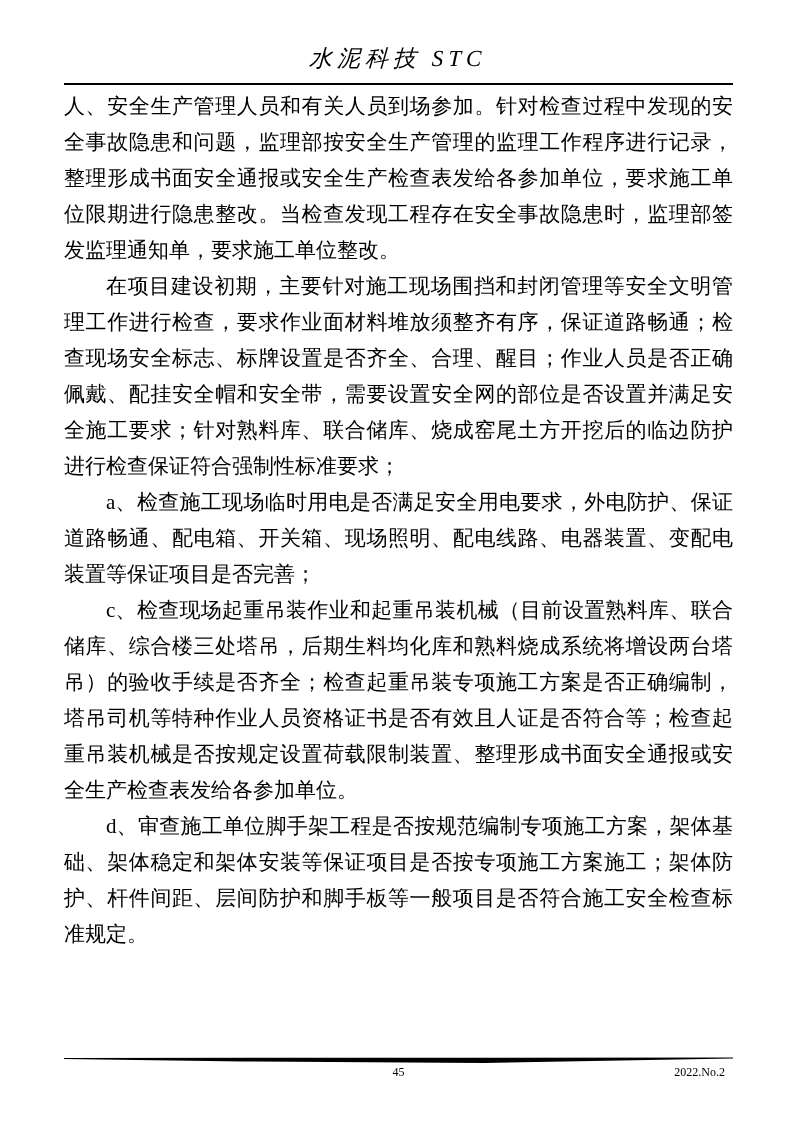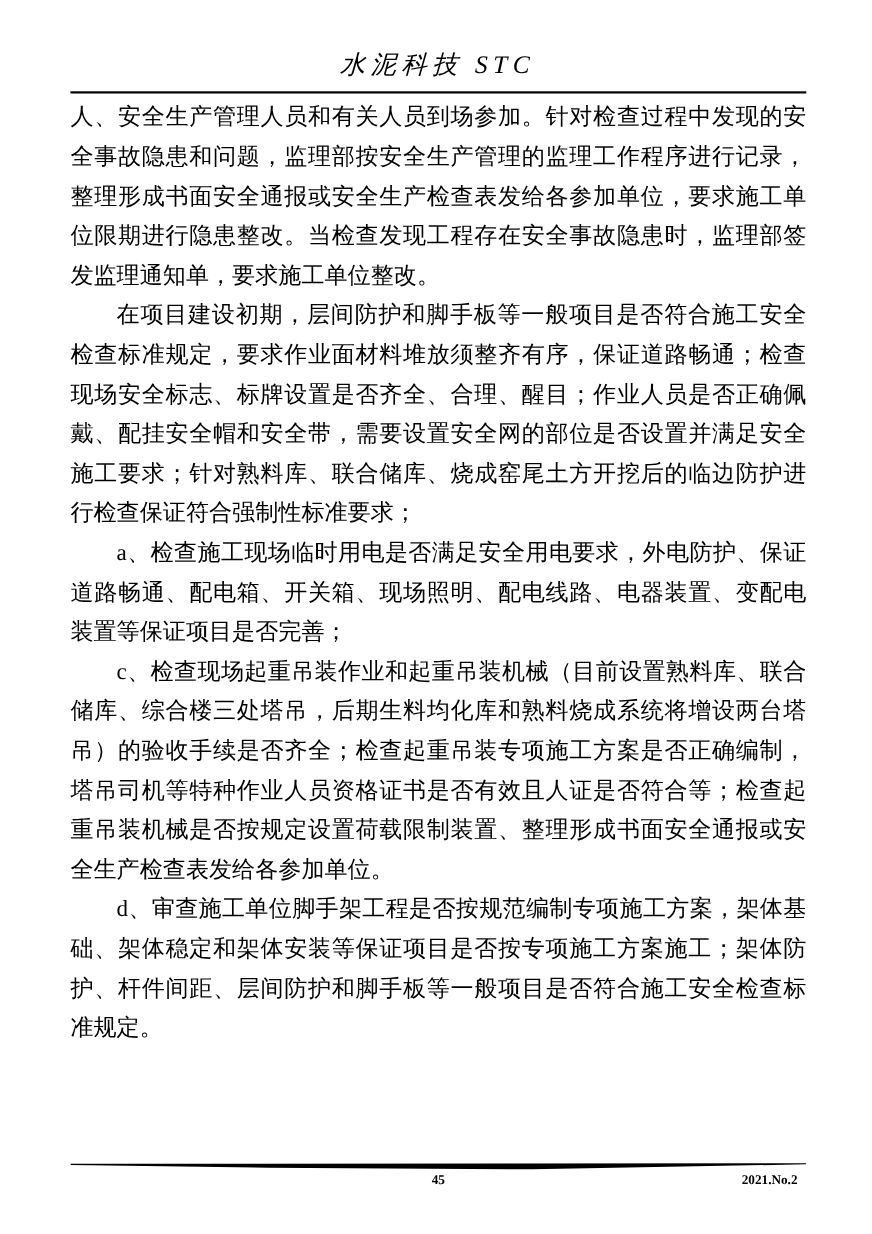--- a/index.html
+++ b/index.html
@@ -65,21 +65,20 @@
     display: block;
     width: 669px;
     height: 8px;
   }
   .footer-row {
     position: relative;
     width: 100%;
     height: 18px;
     font-size: 12px;
     line-height: 16px;
-    font-weight: bold;
   }
   .page-number {
     position: absolute;
     left: 0;
     right: 0;
     text-align: center;
   }
   .issue-number {
     position: absolute;
     right: 8px;
@@ -91,29 +90,29 @@
 
 <div class="page">
 
   <div class="header">
     <h1 class="journal-title">水泥科技 STC</h1>
     <div class="header-rule"></div>
   </div>
 
   <div class="body-text">
     <p class="para">人、安全生产管理人员和有关人员到场参加。针对检查过程中发现的安全事故隐患和问题，监理部按安全生产管理的监理工作程序进行记录，整理形成书面安全通报或安全生产检查表发给各参加单位，要求施工单位限期进行隐患整改。当检查发现工程存在安全事故隐患时，监理部签发监理通知单，要求施工单位整改。</p>
-    <p class="para indent">在项目建设初期，层间防护和脚手板等一般项目是否符合施工安全检查标准规定，要求作业面材料堆放须整齐有序，保证道路畅通；检查现场安全标志、标牌设置是否齐全、合理、醒目；作业人员是否正确佩戴、配挂安全帽和安全带，需要设置安全网的部位是否设置并满足安全施工要求；针对熟料库、联合储库、烧成窑尾土方开挖后的临边防护进行检查保证符合强制性标准要求；</p>
+    <p class="para indent">在项目建设初期，主要针对施工现场围挡和封闭管理等安全文明管理工作进行检查，要求作业面材料堆放须整齐有序，保证道路畅通；检查现场安全标志、标牌设置是否齐全、合理、醒目；作业人员是否正确佩戴、配挂安全帽和安全带，需要设置安全网的部位是否设置并满足安全施工要求；针对熟料库、联合储库、烧成窑尾土方开挖后的临边防护进行检查保证符合强制性标准要求；</p>
     <p class="para indent">a、检查施工现场临时用电是否满足安全用电要求，外电防护、保证道路畅通、配电箱、开关箱、现场照明、配电线路、电器装置、变配电装置等保证项目是否完善；</p>
     <p class="para indent">c、检查现场起重吊装作业和起重吊装机械（目前设置熟料库、联合储库、综合楼三处塔吊，后期生料均化库和熟料烧成系统将增设两台塔吊）的验收手续是否齐全；检查起重吊装专项施工方案是否正确编制，塔吊司机等特种作业人员资格证书是否有效且人证是否符合等；检查起重吊装机械是否按规定设置荷载限制装置、整理形成书面安全通报或安全生产检查表发给各参加单位。</p>
     <p class="para indent">d、审查施工单位脚手架工程是否按规范编制专项施工方案，架体基础、架体稳定和架体安装等保证项目是否按专项施工方案施工；架体防护、杆件间距、层间防护和脚手板等一般项目是否符合施工安全检查标准规定。</p>
   </div>
 
   <div class="footer">
     <svg class="footer-rule-svg" viewBox="0 0 669 8" preserveAspectRatio="none" aria-hidden="true">
       <polygon points="0,2 669,1.5 669,2.5 420,7 180,5.5 0,3" fill="#000000"></polygon>
     </svg>
     <div class="footer-row">
       <span class="page-number">45</span>
-      <span class="issue-number">2021.No.2</span>
+      <span class="issue-number">2022.No.2</span>
     </div>
   </div>
 
 </div>
 
 </body></html>

